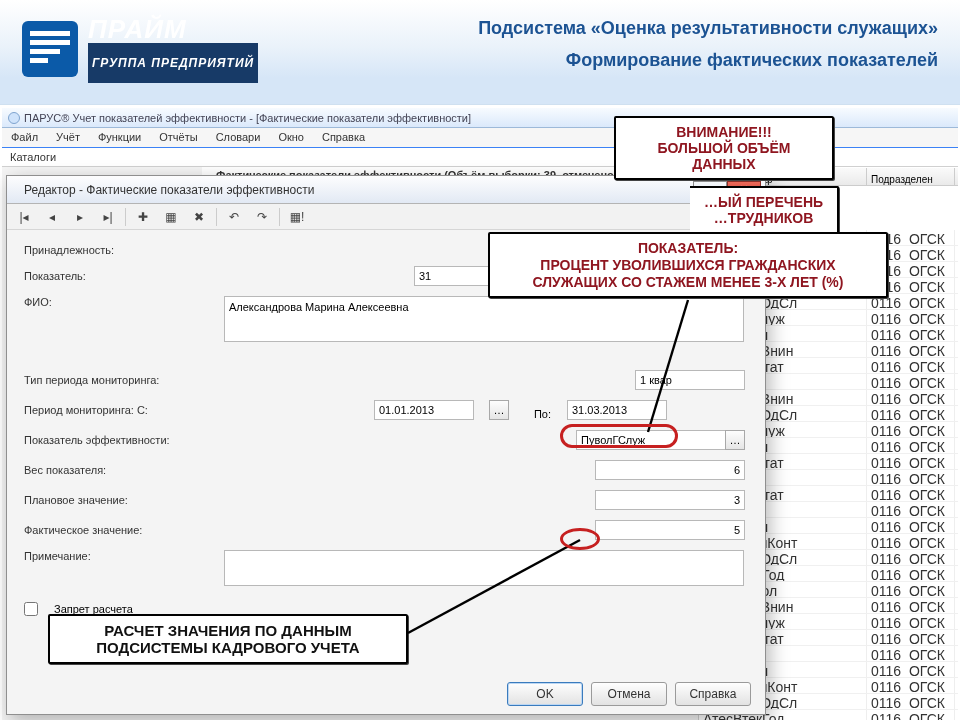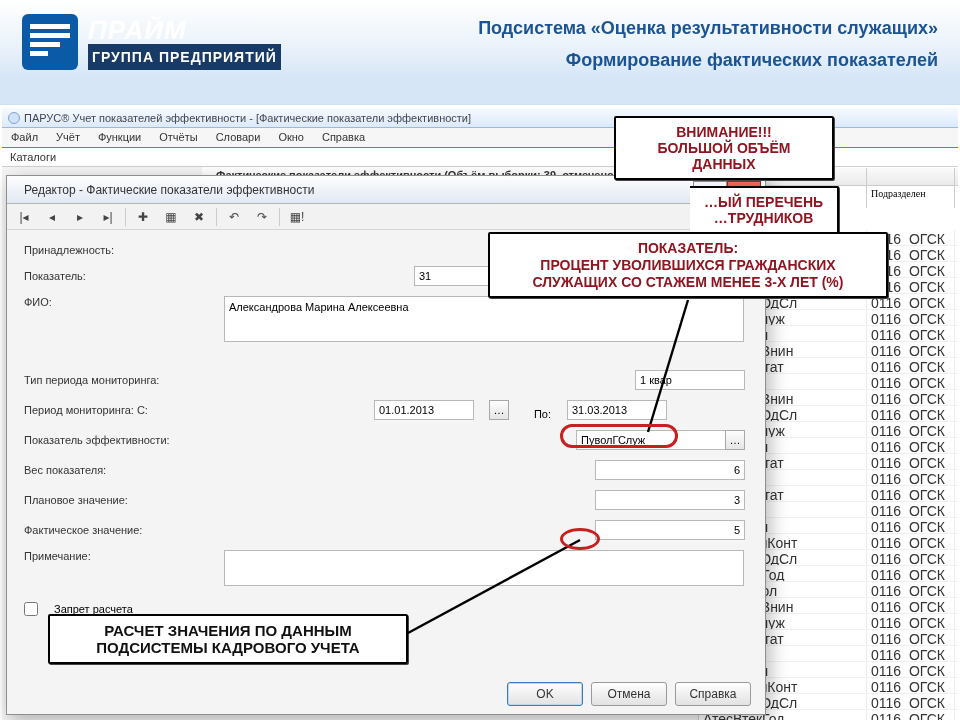--- a/index.html
+++ b/index.html
@@ -20,21 +20,21 @@
     border-bottom: 1px solid #cfe0f0;
   }
   .banner .logo {
     position: absolute; left: 22px; top: 14px;
     color: #fff; font-weight: bold;
     display:flex; align-items:center; gap:10px;
   }
   .logo svg { display:block; }
   .logo-text { display:flex; flex-direction:column; color:#fff; }
   .logo-text .big { font-size:26px; font-style:italic; letter-spacing:1px; font-weight:bold; }
-  .logo-text .small { font-size:14px; letter-spacing:1px; background:#173a67; padding:5px 4px; margin-top:-2px; text-align:right;}
+  .logo-text .small { font-size:12px; letter-spacing:1px; background:#173a67; padding:13px 4px; margin-top:-2px; text-align:right;font-style:italic;}
   .banner h1 { position:absolute; right:22px; top:18px; color:#1c5393; font-weight:bold; font-size:18px; }
   .banner h2 { position:absolute; right:22px; top:50px; color:#1c5393; font-weight:bold; font-size:18px; }
 
   
   .bgwin {
     position:absolute; left:2px; top:108px; right:2px; bottom:0;
     background:#f4f4f4;
   }
   .bgwin .title {
     background: linear-gradient(#f7fbff,#dbe9fb);
@@ -57,21 +57,21 @@
   .bgwin .tabs { background:#fff; height:18px; display:flex; gap:6px; padding:0 8px; border-bottom:1px solid #ddd;}
   .bgwin .tabs .tab { border-bottom:2px solid #3a77bd; padding:2px 6px; font-weight:bold; color:#333; font-size:11px;}
   .grid-area {
     position:absolute; top:60px; right:0; width:260px; bottom:0;
     background:#fff; border-left:1px solid #d0d0d0;
   }
   .grid-head {
     display:flex; background:linear-gradient(#fafafa,#eaeaea);
     border-bottom:1px solid #ccc; height:18px; font-size:10px;
   }
-  .grid-head div { border-right:1px solid #ccc; padding:20px 4px;font-family:Liberation Serif, serif; }
+  .grid-head div { border-right:1px solid #ccc; padding:6px 4px; }
   .grid-head .c1 { width:168px;}
   .grid-head .c2 { width:88px;}
   .grid-body { font-size:14px; color:#333;margin-top:44px; }
   .grid-body .row { display:flex; height:16px; border-bottom:1px solid #f0f0f0;}
   .grid-body .row div { border-right:1px solid #eee; padding:1px 4px; overflow:hidden; white-space:nowrap;}
   .grid-body .c1 { width:168px;}
   .grid-body .c2 { width:88px;}
 
   
   .editor {

